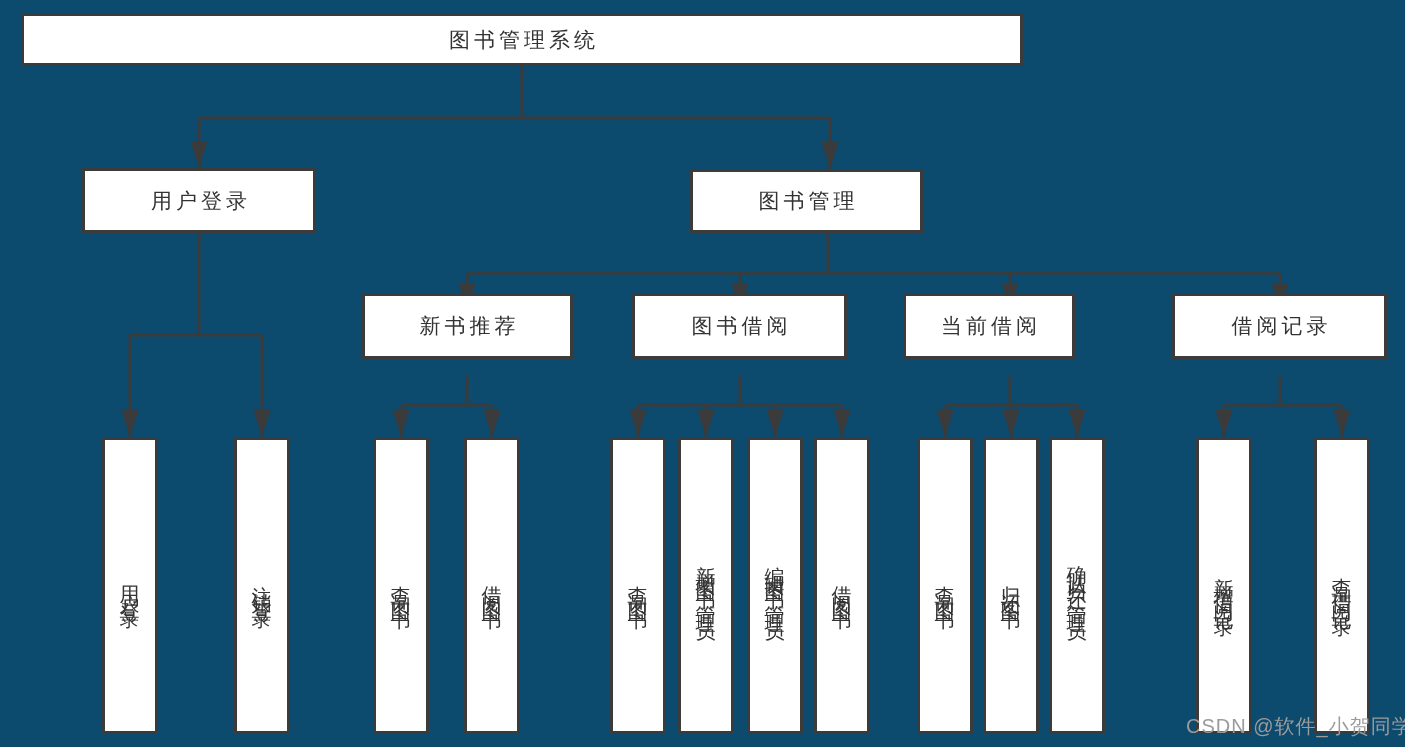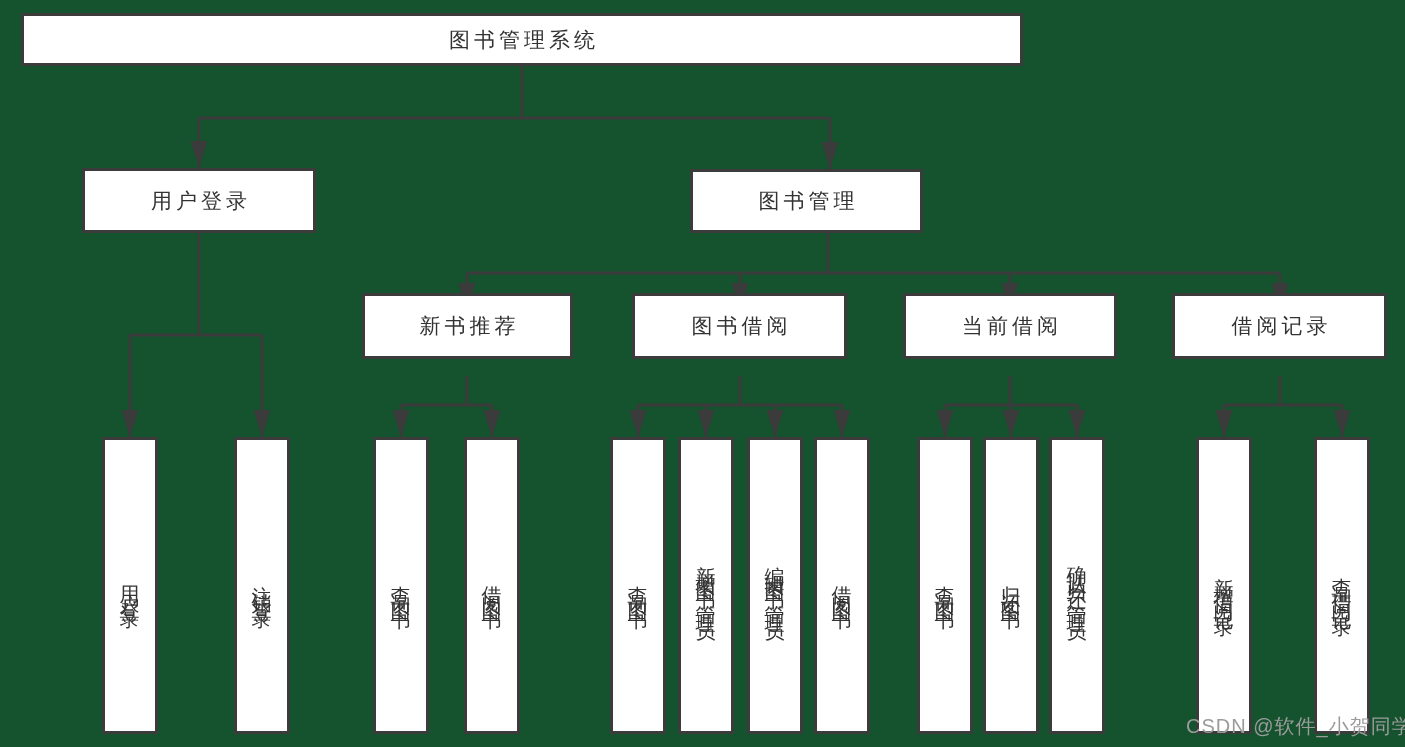--- a/index.html
+++ b/index.html
@@ -1,17 +1,17 @@
 <!DOCTYPE html>
 <html><head>
 <meta charset="utf-8">
 <style>
   html,body{margin:0;padding:0;background:#ffffff;}
   .canvas{
-    position:relative;width:1405px;height:747px;background:#14532d;overflow:hidden;
+    position:relative;width:1405px;height:747px;background:#0c4a6e;overflow:hidden;
     font-family:"Liberation Sans","DejaVu Sans",sans-serif;color:#333333;
   }
   .connectors{position:absolute;left:0;top:0;z-index:1;}
   .box{
     position:absolute;background:#ffffff;border:3px solid #3b3b3b;box-sizing:border-box;
     display:flex;align-items:center;justify-content:center;z-index:2;
   }
   .hlabel{font-size:21px;letter-spacing:4px;text-indent:4px;color:#333333;white-space:nowrap;}
   .root{left:21px;top:13px;width:1002px;height:53px;}
   .lvl2{height:65px;}
@@ -72,21 +72,21 @@
   <div class="box lvl2" style="left:690px;top:169px;width:233px;height:64px;">
     <span class="hlabel">图书管理</span>
   </div>
 
   <div class="box lvl3" style="left:362px;width:211px;">
     <span class="hlabel">新书推荐</span>
   </div>
   <div class="box lvl3" style="left:632px;width:215px;">
     <span class="hlabel">图书借阅</span>
   </div>
-  <div class="box lvl3" style="left:903px;width:214px;align-items:center;">
+  <div class="box lvl3" style="left:903px;width:172px;align-items:center;">
     <span class="hlabel">当前借阅</span>
   </div>
   <div class="box lvl3" style="left:1172px;width:215px;">
     <span class="hlabel">借阅记录</span>
   </div>
 
   <div class="box leaf" style="left:102px;">
     <span class="vlabel">用户登录</span>
   </div>
   <div class="box leaf" style="left:234px;">

